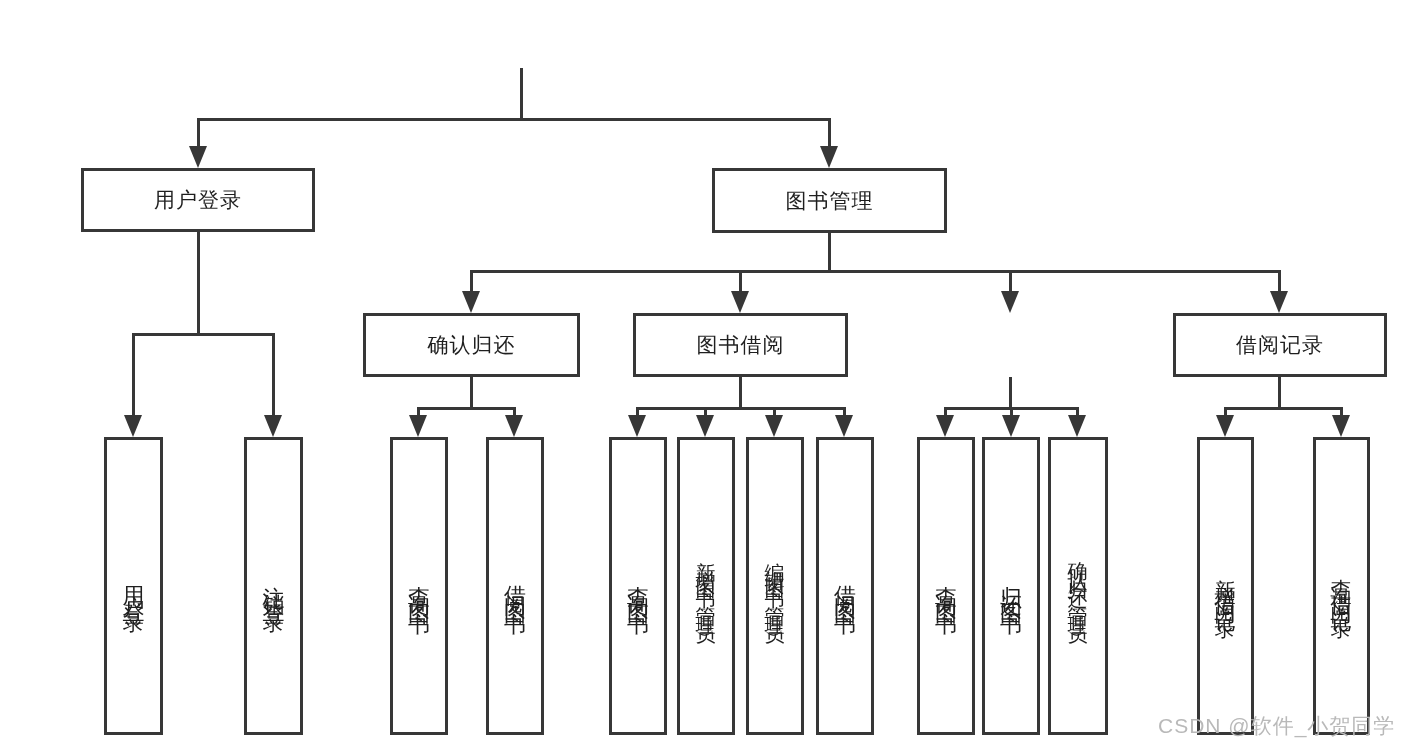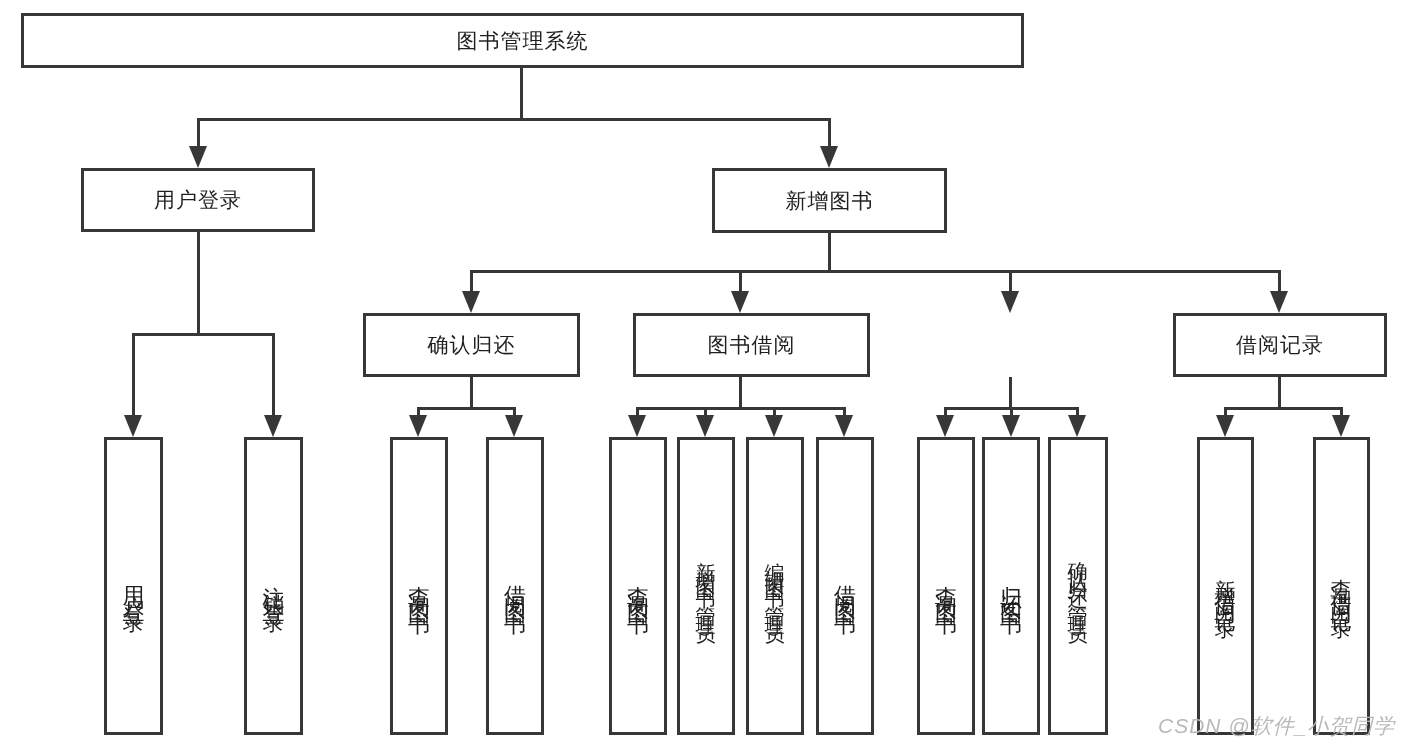--- a/index.html
+++ b/index.html
@@ -49,44 +49,40 @@
     border-top:22px solid #373737;
   }
   .watermark{
     position:absolute;
     left:1158px;top:712px;
     font-size:21px;
     letter-spacing:1px;
     color:#b9b9b9;
     white-space:nowrap;
     z-index:2;
-    font-style:italic;
   }
 </style>
 </head>
 <body>
 
 <div id="canvas">
 
-  <div class="box" style="left:21px;top:13px;width:1003px;height:55px">
-    <span class="hlabel">图书管理系统</span>
-  </div>
 
   <div class="seg v" style="left:520px;top:68px;height:53px"></div>
   <div class="seg h" style="left:197px;top:118px;width:634px"></div>
   <div class="seg v" style="left:197px;top:118px;height:30px"></div>
   <div class="tri" style="left:189px;top:146px"></div>
   <div class="seg v" style="left:828px;top:118px;height:30px"></div>
   <div class="tri" style="left:820px;top:146px"></div>
 
   <div class="box" style="left:81px;top:168px;width:234px;height:64px">
     <span class="hlabel">用户登录</span>
   </div>
   <div class="box" style="left:712px;top:168px;width:235px;height:65px">
-    <span class="hlabel">新增图书</span>
+    <span class="hlabel">图书管理</span>
   </div>
 
   <div class="seg v" style="left:197px;top:232px;height:104px"></div>
   <div class="seg h" style="left:132px;top:333px;width:143px"></div>
   <div class="seg v" style="left:132px;top:333px;height:84px"></div>
   <div class="tri" style="left:124px;top:415px"></div>
   <div class="seg v" style="left:272px;top:333px;height:84px"></div>
   <div class="tri" style="left:264px;top:415px"></div>
 
   <div class="seg v" style="left:828px;top:233px;height:40px"></div>
@@ -96,21 +92,21 @@
   <div class="seg v" style="left:739px;top:270px;height:23px"></div>
   <div class="tri" style="left:731px;top:291px"></div>
   <div class="seg v" style="left:1009px;top:270px;height:23px"></div>
   <div class="tri" style="left:1001px;top:291px"></div>
   <div class="seg v" style="left:1278px;top:270px;height:23px"></div>
   <div class="tri" style="left:1270px;top:291px"></div>
 
   <div class="box" style="left:363px;top:313px;width:217px;height:64px">
     <span class="hlabel">确认归还</span>
   </div>
-  <div class="box" style="left:633px;top:313px;width:237px;height:64px">
+  <div class="box" style="left:633px;top:313px;width:215px;height:64px">
     <span class="hlabel">图书借阅</span>
   </div>
   <div class="box" style="left:1173px;top:313px;width:214px;height:64px">
     <span class="hlabel">借阅记录</span>
   </div>
 
   <div class="seg v" style="left:470px;top:377px;height:33px"></div>
   <div class="seg h" style="left:417px;top:407px;width:99px"></div>
   <div class="seg v" style="left:417px;top:407px;height:10px"></div>
   <div class="tri" style="left:409px;top:415px"></div>

